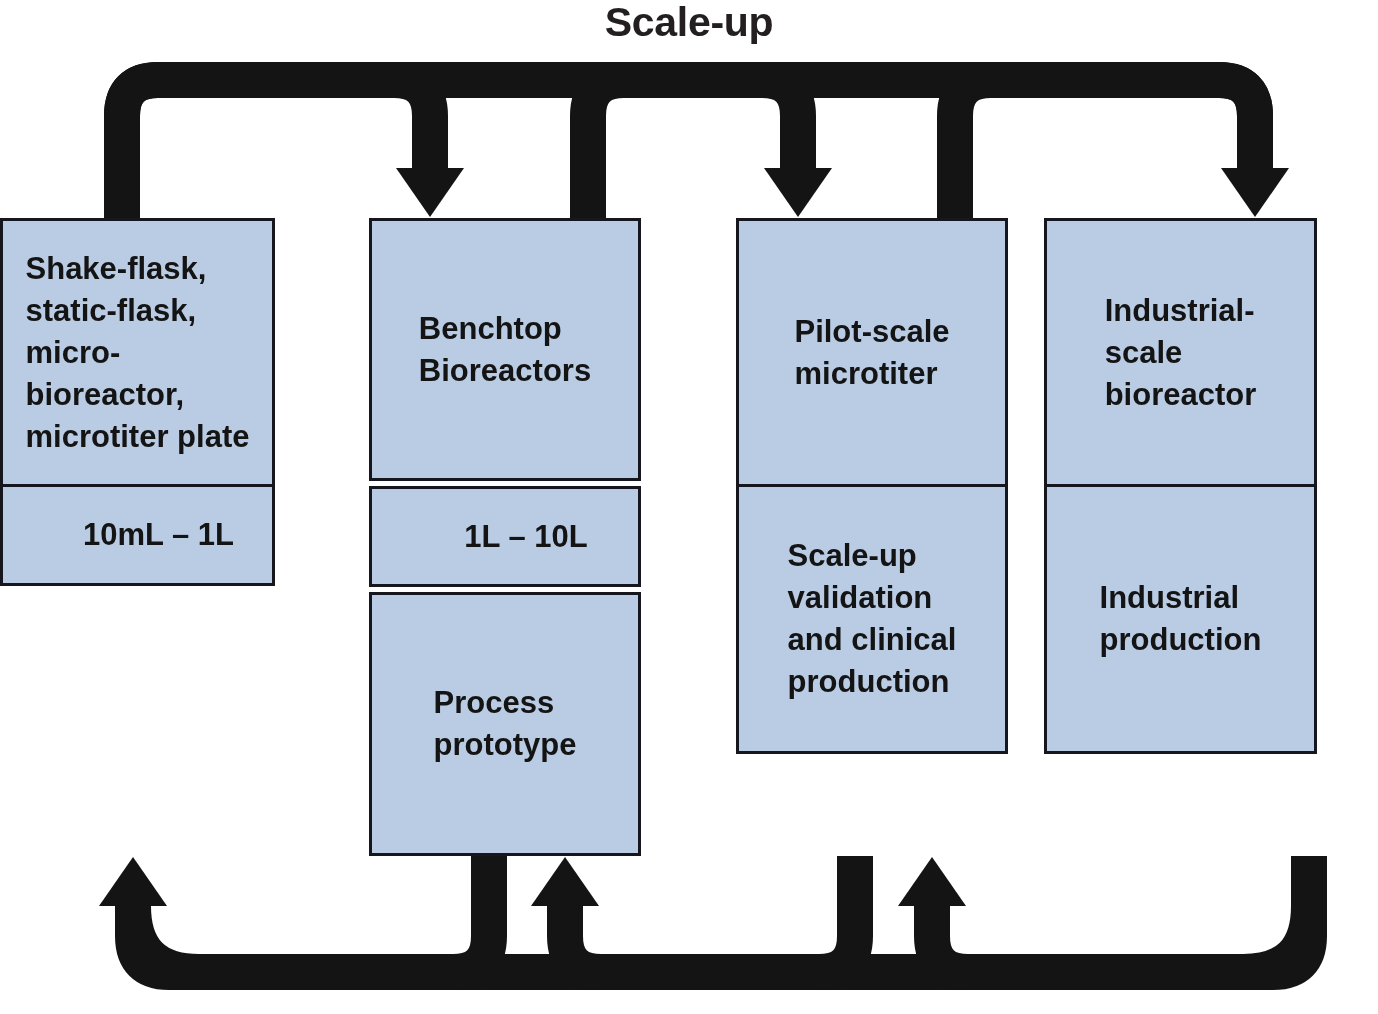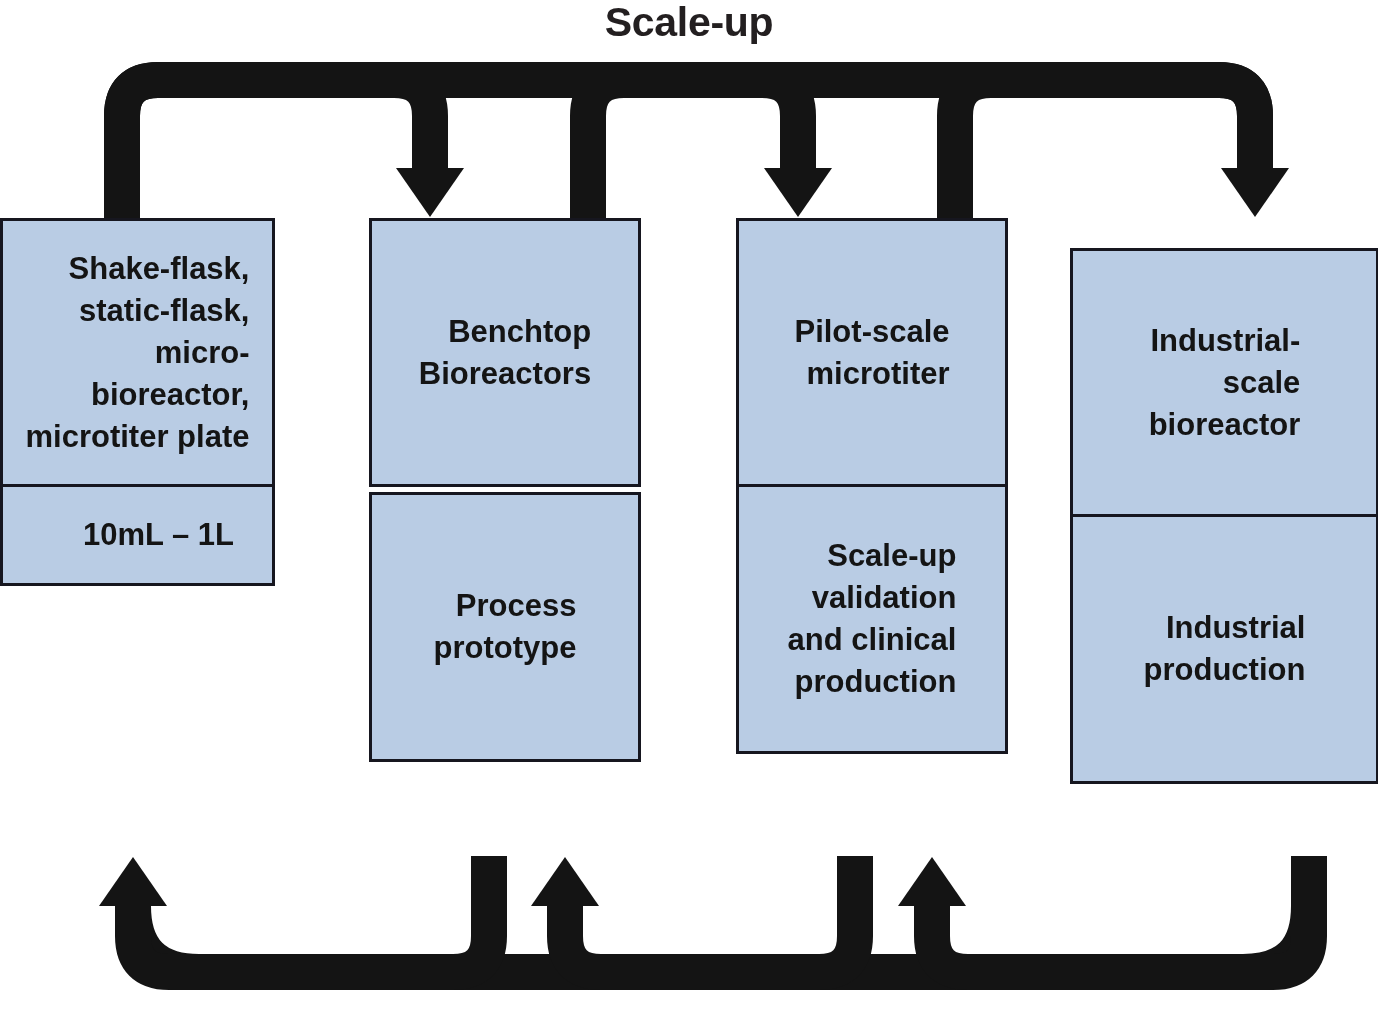--- a/index.html
+++ b/index.html
@@ -46,37 +46,37 @@
     flex-direction: column;
     box-sizing: border-box;
   }
   .cell {
     background: #b9cce4;
     border: 3px solid #16161f;
     box-sizing: border-box;
     display: flex;
     align-items: center;
     justify-content: center;
-    text-align: right;
+    text-align: left;
     color: #141414;
     font-size: 31px;
     line-height: 42px;
     padding: 2px 6px;
     overflow: hidden;
     white-space: pre-line;
   }
   .cell.top    { height: 269px; }
   .cell.middle { height: 102px; border-top-width: 3px; margin-top: -3px; padding-left: 48px; }
   .cell.bottom { height: 270px; border-top-width: 3px; margin-top: -3px; }
 
   
   #col-1 { left: 0px;    width: 275px; }
   #col-2 { left: 369px;  width: 272px; gap: 8px; }
   #col-3 { left: 736px;  width: 272px; }
-  #col-4 { left: 1070px; width: 309px; margin-top: 30px; }
+  #col-4 { left: 1044px; width: 273px; }
 
   
   #col-1 .cell { border-left-width: 3px; }
   #col-4 .cell { border-right-width: 3px; }
 </style>
 </head>
 <body>
 
 <div id="stage">
 
@@ -118,20 +118,21 @@
 static-flask,
 micro-
 bioreactor,
 microtiter plate</div>
     <div class="cell middle">10mL – 1L</div>
   </div>
 
   <div class="column" id="col-2">
     <div class="cell top">Benchtop
 Bioreactors</div>
+    <div class="cell middle">1L – 10L</div>
     <div class="cell bottom">Process
 prototype</div>
   </div>
 
   <div class="column" id="col-3">
     <div class="cell top">Pilot-scale
 microtiter</div>
     <div class="cell bottom">Scale-up
 validation
 and clinical

